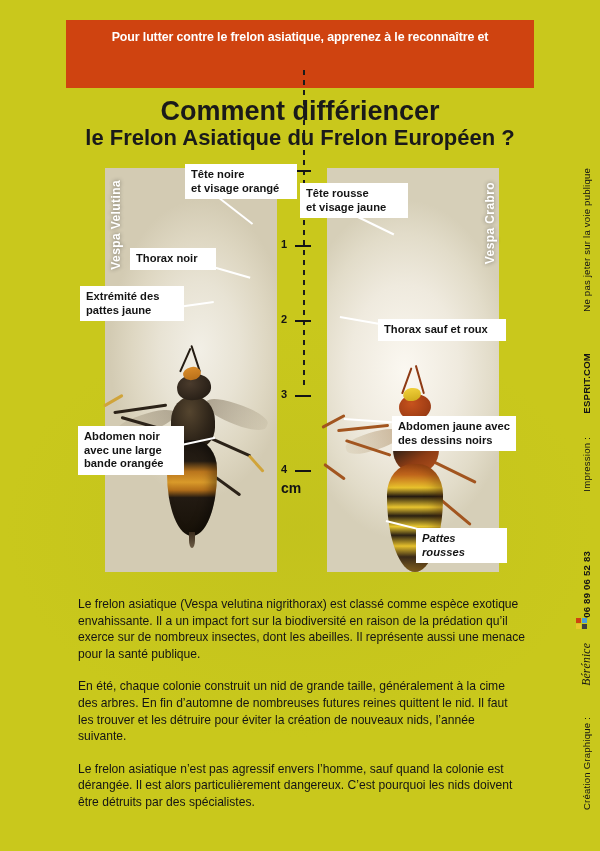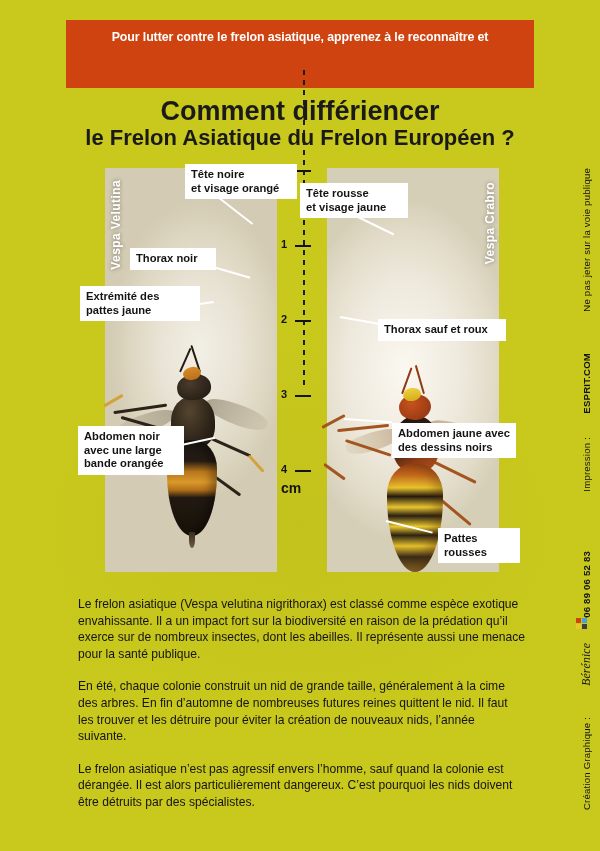--- a/index.html
+++ b/index.html
@@ -414,41 +414,41 @@
   </div>
 
   <div class="leader" style="left:218px;top:196px;width:44px;transform:rotate(38deg);"></div>
   <div class="callout" style="left:185px;top:164px;width:112px;white-space:pre-line;">Tête noire
 et visage orangé</div>
 
   <div class="leader" style="left:206px;top:264px;width:46px;transform:rotate(16deg);"></div>
   <div class="callout" style="left:130px;top:248px;width:86px;">Thorax noir</div>
 
   <div class="leader" style="left:178px;top:306px;width:36px;transform:rotate(-8deg);"></div>
-  <div class="callout" style="left:80px;top:286px;width:120px;white-space:pre-line;">Extrémité des
+  <div class="callout" style="left:80px;top:286px;width:104px;white-space:pre-line;">Extrémité des
 pattes jaune</div>
 
   <div class="leader" style="left:172px;top:446px;width:44px;transform:rotate(-12deg);"></div>
   <div class="callout" style="left:78px;top:426px;width:106px;white-space:pre-line;">Abdomen noir
 avec une large
 bande orangée</div>
 
   <div class="leader" style="left:358px;top:216px;width:40px;transform:rotate(26deg);"></div>
   <div class="callout" style="left:300px;top:183px;width:108px;white-space:pre-line;">Tête rousse
 et visage jaune</div>
 
   <div class="leader" style="left:340px;top:316px;width:42px;transform:rotate(10deg);"></div>
   <div class="callout" style="left:378px;top:319px;width:128px;">Thorax sauf et roux</div>
 
   <div class="leader" style="left:344px;top:418px;width:48px;transform:rotate(4deg);"></div>
-  <div class="callout" style="left:392px;top:416px;width:124px;white-space:pre-line;margin-top:7px;">Abdomen jaune avec
+  <div class="callout" style="left:392px;top:416px;width:124px;white-space:pre-line;">Abdomen jaune avec
 des dessins noirs</div>
 
   <div class="leader" style="left:386px;top:520px;width:48px;transform:rotate(14deg);"></div>
-  <div class="callout" style="left:438px;top:528px;width:82px;">Pattes rousses</div>
+  <div class="callout" style="left:416px;top:528px;width:91px;font-style:italic;">Pattes rousses</div>
 
   <div class="copy">
     <p>Le frelon asiatique (Vespa velutina nigrithorax) est classé comme espèce exotique envahissante. Il a un impact fort sur la biodiversité en raison de la prédation qu’il exerce sur de nombreux insectes, dont les abeilles. Il représente aussi une menace pour la santé publique.</p>
     <p>En été, chaque colonie construit un nid de grande taille, généralement à la cime des arbres. En fin d’automne de nombreuses futures reines quittent le nid. Il faut les trouver et les détruire pour éviter la création de nouveaux nids, l’année suivante.</p>
     <p>Le frelon asiatique n’est pas agressif envers l’homme, sauf quand la colonie est dérangée. Il est alors particulièrement dangereux. C’est pourquoi les nids doivent être détruits par des spécialistes.</p>
   </div>
 
   <div class="credits">
     <div class="vtext" style="right:2px;bottom:0;">Création Graphique :</div>
     <div class="vtext script" style="right:1px;bottom:124px;">Bérénice</div>

